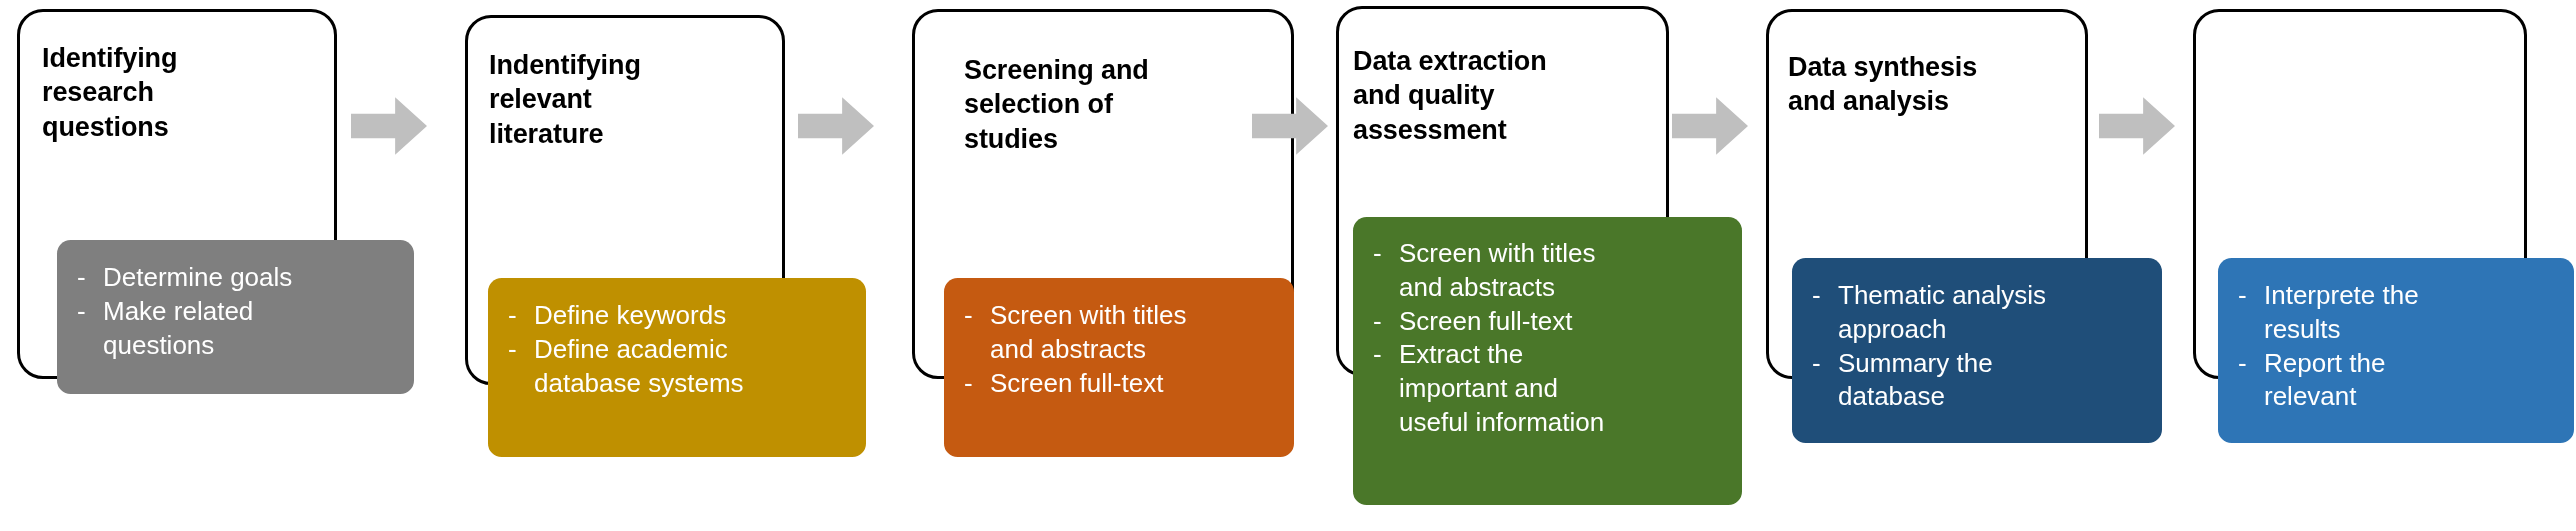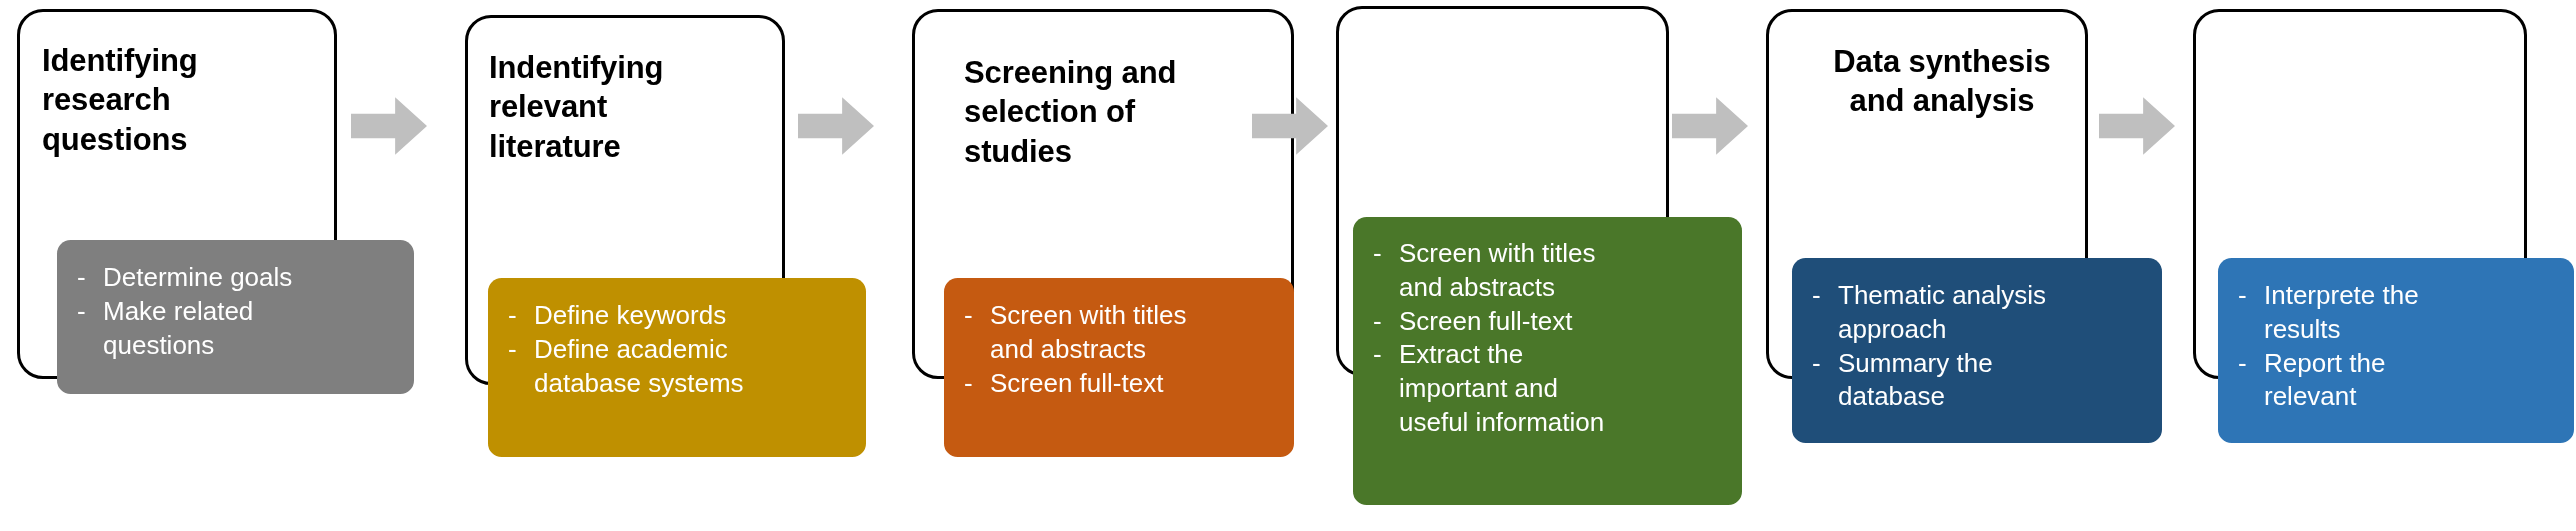--- a/index.html
+++ b/index.html
@@ -24,21 +24,21 @@
     position: absolute;
     box-sizing: border-box;
     background: #ffffff;
     border: 3.7px solid #000000;
     border-radius: 26px;
   }
   .stage-title {
     position: absolute;
     font-weight: bold;
     color: #000000;
-    font-size: 31px;
+    font-size: 27px;
     line-height: 1.27;
     letter-spacing: -0.1px;
     white-space: pre-line;
   }
 
   
   .card {
     position: absolute;
     box-sizing: border-box;
     border-radius: 13.6px;
@@ -144,20 +144,23 @@
     </ul>
   </div>
 
   <div class="arrow" style="left:1252px; top:97px;">
     <svg viewBox="0 0 124 94" width="76" height="58" aria-hidden="true">
       <polygon points="0,27 72,27 72,0 124,47 72,94 72,67 0,67" fill="#bfbfbf"></polygon>
     </svg>
   </div>
 
   <div class="stage" style="left:1336px; top:6.2px; width:333px; height:370px;"></div>
+  <div class="stage-title" style="left:1353px; top:44px; width:320px;">Data extraction
+and quality
+assessment</div>
   <div class="card" style="left:1353px; top:217px; width:389px; height:288px; background:#4a7729;">
     <ul style="padding:20px 12.3px 0 20px;">
       <li>
         <span class="dash">-</span>
         <span class="txt">Screen with titles
 and abstracts</span>
       </li>
       <li>
         <span class="dash">-</span>
         <span class="txt">Screen full-text</span>
@@ -171,21 +174,21 @@
     </ul>
   </div>
 
   <div class="arrow" style="left:1672px; top:97px;">
     <svg viewBox="0 0 124 94" width="76" height="58" aria-hidden="true">
       <polygon points="0,27 72,27 72,0 124,47 72,94 72,67 0,67" fill="#bfbfbf"></polygon>
     </svg>
   </div>
 
   <div class="stage" style="left:1766px; top:8.6px; width:322px; height:370px;"></div>
-  <div class="stage-title" style="left:1788px; top:42px; width:308px;text-align:center;">Data synthesis
+  <div class="stage-title" style="left:1788px; top:50px; width:308px;">Data synthesis
 and analysis</div>
   <div class="card" style="left:1792px; top:258px; width:370px; height:185px; background:#1f4e79;">
     <ul style="padding:21px 12.3px 0 20px;">
       <li>
         <span class="dash">-</span>
         <span class="txt">Thematic analysis
 approach</span>
       </li>
       <li>
         <span class="dash">-</span>

